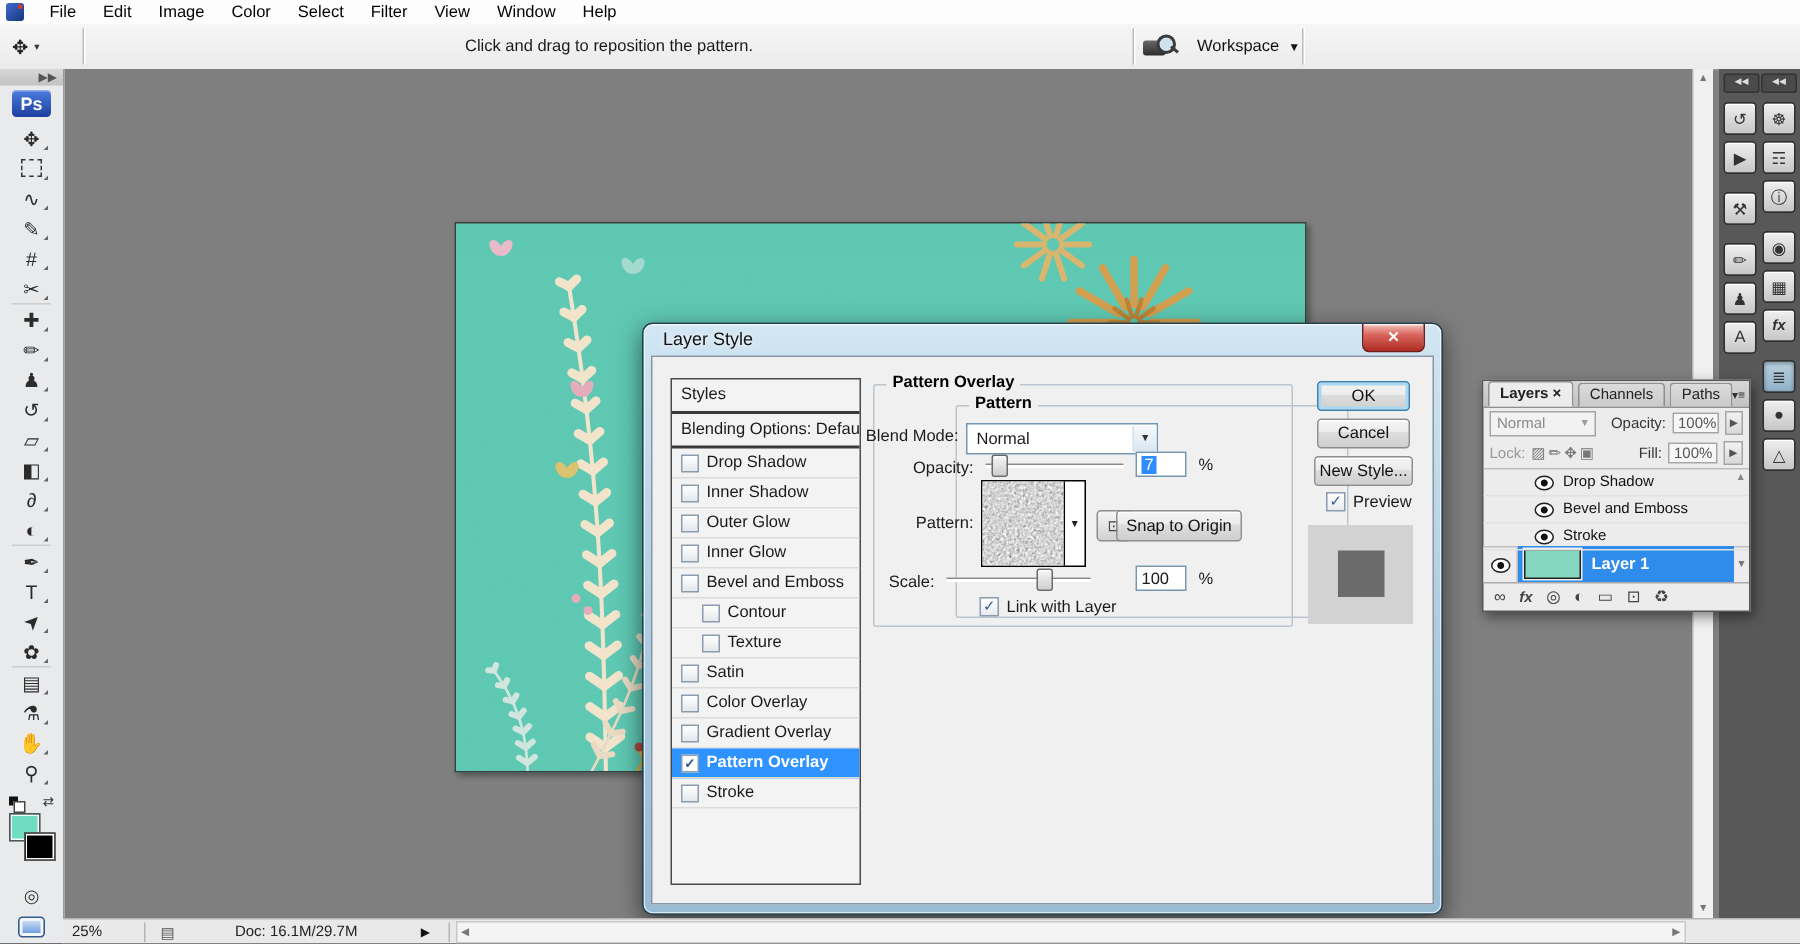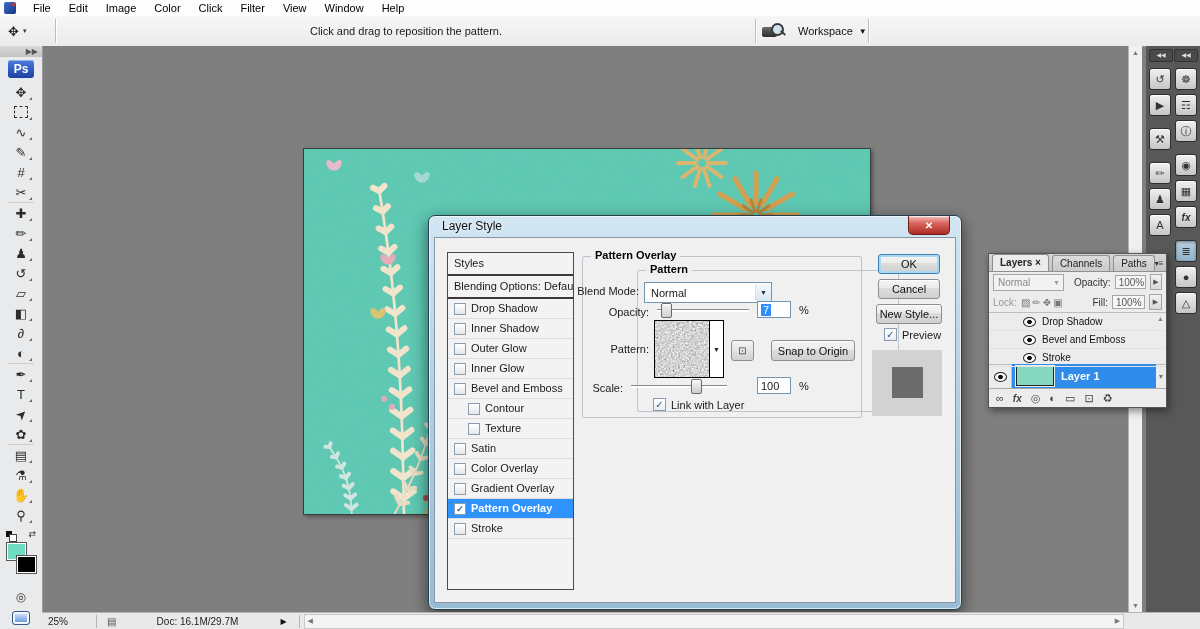--- a/index.html
+++ b/index.html
@@ -104,21 +104,21 @@
   .sel-text{background:#2f8cff;color:#fff;padding:0 2px;}
   .unit{position:absolute;font-size:11px;}
   
   #pattern-box{position:absolute;left:219px;top:82px;width:70px;height:58px;background:#fff;border:1px solid #000;box-sizing:border-box;display:flex;}
   #pattern-img{width:54px;height:56px;border-right:1px solid #000;}
   #pattern-dd{flex:1;display:flex;align-items:center;justify-content:center;font-size:7px;color:#222;}
   #new-preset-btn{position:absolute;left:296px;top:102px;width:21px;height:19px;border:1px solid #8e8e8e;border-radius:3px;
      background:linear-gradient(#f5f5f5,#d2d2d2);display:flex;align-items:center;justify-content:center;font-size:10px;color:#444;}
   .vbtn{border:1px solid #8e8e8e;border-radius:3px;background:linear-gradient(#f4f4f4 0%,#ececec 45%,#dddddd 46%,#cfcfcf 100%);
      box-shadow:inset 0 1px 0 #fff;font-size:11px;color:#111;display:flex;align-items:center;justify-content:center;font-family:"Liberation Sans",sans-serif;}
-  #snap-btn{position:absolute;left:336px;top:102px;width:82px;height:19px;}
+  #snap-btn{position:absolute;left:309px;top:102px;width:82px;height:19px;}
   
   .vcheck{width:11px;height:11px;background:linear-gradient(#fff,#e8ecef);border:1px solid #8b9bb0;
      font-size:10px;line-height:11px;text-align:center;color:#2d5c8c;}
   #link-row{position:absolute;left:218px;top:160px;display:flex;align-items:center;gap:5px;font-size:11px;}
   
   #ok-btn{position:absolute;left:443px;top:16px;width:60px;height:18px;border-color:#3c7fb1;box-shadow:inset 0 0 0 2px #a9d9f2,inset 0 1px 0 #fff;}
   #cancel-btn{position:absolute;left:443px;top:41px;width:60px;height:18px;}
   #newstyle-btn{position:absolute;left:441px;top:66px;width:64px;height:18px;}
   #preview-row{position:absolute;left:449px;top:90px;display:flex;align-items:center;gap:5px;font-size:11px;}
   #preview-swatch{position:absolute;left:437px;top:112px;width:70px;height:66px;background:#d2d2d2;}
@@ -180,21 +180,21 @@
 
 <div id="app">
 
   <div id="menu-bar">
     <span id="ps-app-icon"></span>
     <span id="menu-items" style="display:flex;">
         <span class="menu-item">File</span>
         <span class="menu-item">Edit</span>
         <span class="menu-item">Image</span>
         <span class="menu-item">Color</span>
-        <span class="menu-item">Click</span>
+        <span class="menu-item">Select</span>
         <span class="menu-item">Filter</span>
         <span class="menu-item">View</span>
         <span class="menu-item">Window</span>
         <span class="menu-item">Help</span>
       </span>
   </div>
 
   <div id="options-bar">
     <div id="opt-tool">
       <span class="tglyph">✥</span>

